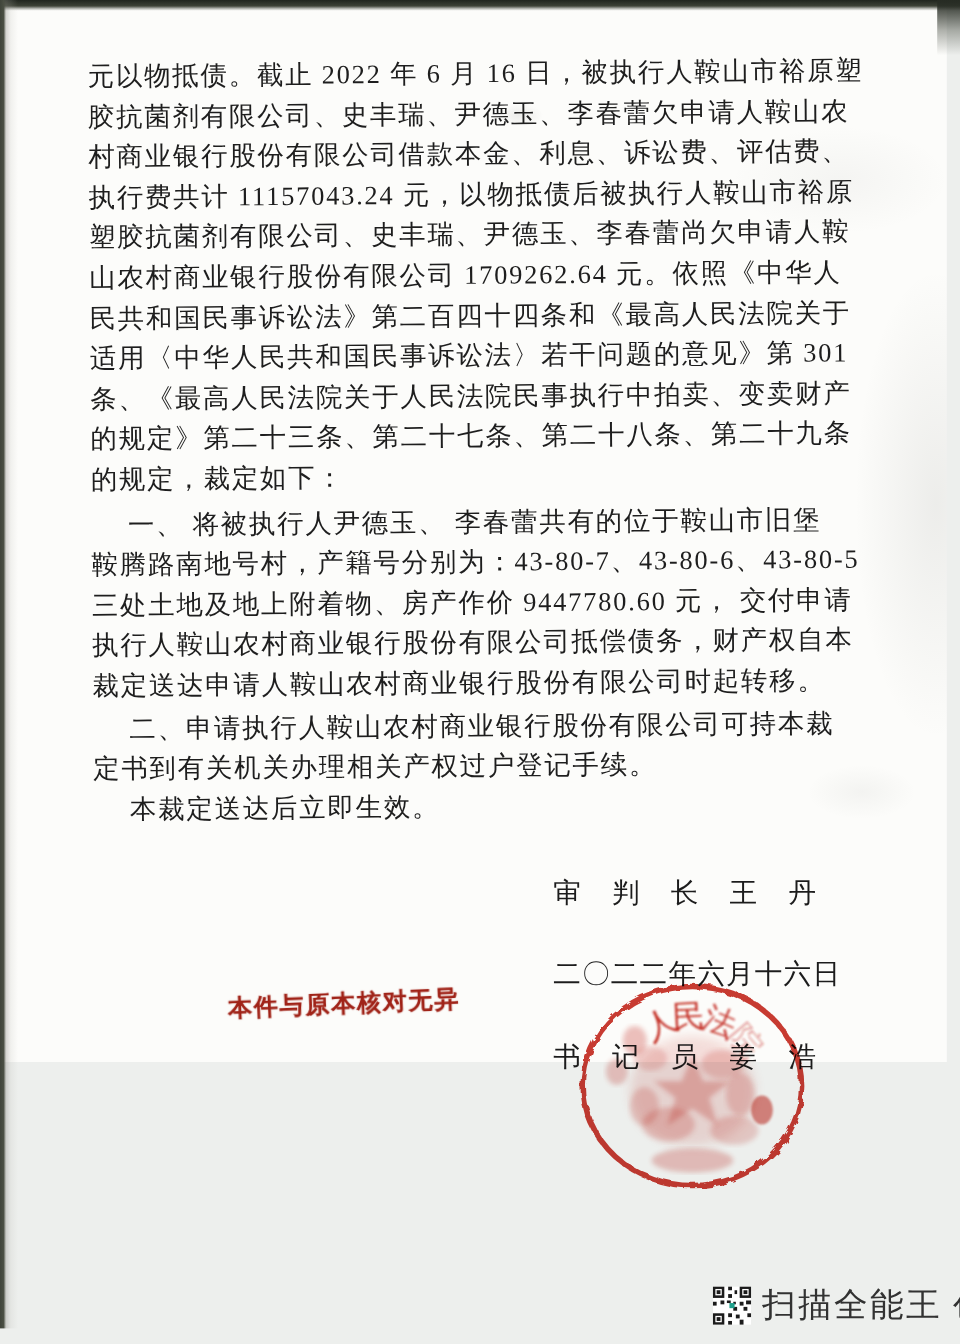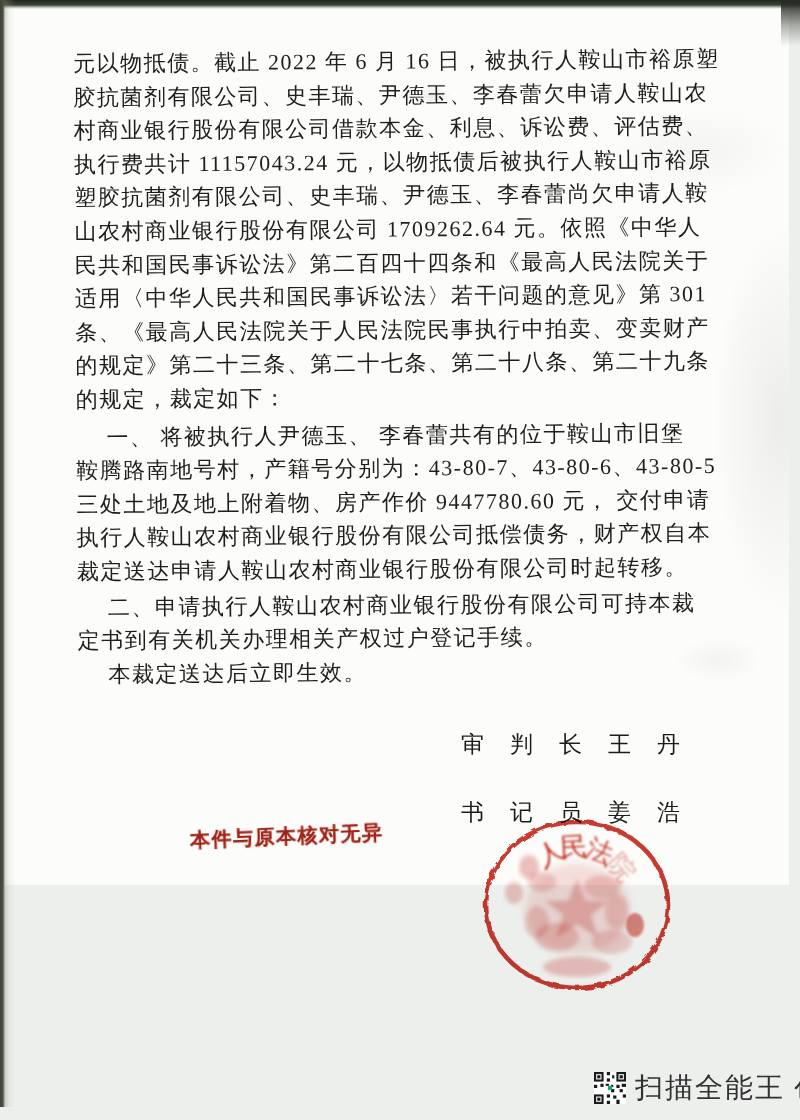--- a/index.html
+++ b/index.html
@@ -25,21 +25,21 @@
                font-size:22px; line-height:33.6px; letter-spacing:1.5px; color:#1e1e1e;
                transform:rotate(-.45deg); transform-origin:0 100%; }
   .body-text .line { white-space:nowrap; height:33.6px; }
   .body-text .line:nth-child(12) { margin-top:4px; }
   .body-text .line:nth-child(17) { margin-top:2px; }
 
   .sig-block { position:absolute; left:433px; top:726px; color:#1c1c1c;
                font-size:23px; letter-spacing:1.5px;margin-left:28px; }
   .sig-block .sline { line-height:37.5px; white-space:nowrap; }
   .date-line  { line-height:37.5px; margin-top:29px; white-space:nowrap; letter-spacing:1px; }
-  .clerk-line { line-height:37.5px; margin-top:32px; white-space:nowrap;font-family:Liberation Mono, monospace; }
+  .clerk-line { line-height:37.5px; margin-top:32px; white-space:nowrap; }
 
   .verify-stamp { position:absolute; left:190px; top:823px; z-index:4;
                   font-size:20px; font-weight:bold; color:#a02318; letter-spacing:1.5px;
                   transform:rotate(-2.4deg); filter:blur(.35px);
                   text-shadow:0 0 1px rgba(160,35,24,.65); white-space:nowrap; }
 
   .seal { position:absolute; left:477px; top:817px; width:200px; height:178px;
           mix-blend-mode:multiply; z-index:6; }
 
   .watermark { position:absolute; left:594px; top:1069px; z-index:5;
@@ -71,20 +71,21 @@
       <div class="line">裁定送达申请人鞍山农村商业银行股份有限公司时起转移。</div>
       <div class="line">　 二、申请执行人鞍山农村商业银行股份有限公司可持本裁</div>
       <div class="line">定书到有关机关办理相关产权过户登记手续。</div>
       <div class="line">　 本裁定送达后立即生效。</div>
     </div>
 
   <div class="sig-block">
     <div>
         <div class="sline">审　判　长　王　丹</div>
       </div>
+    <div class="date-line">二〇二二年六月十六日</div>
     <div class="clerk-line">书　记　员　姜　浩</div>
   </div>
 
   <div class="verify-stamp">本件与原本核对无异</div>
 
   <svg class="seal" viewBox="0 0 200 178" xmlns="http://www.w3.org/2000/svg">
     <defs>
       <filter id="rough" x="-15%" y="-15%" width="130%" height="130%">
         <feTurbulence type="fractalNoise" baseFrequency="0.12" numOctaves="2" seed="7" result="n"></feTurbulence>
         <feDisplacementMap in="SourceGraphic" in2="n" scale="5"></feDisplacementMap>

